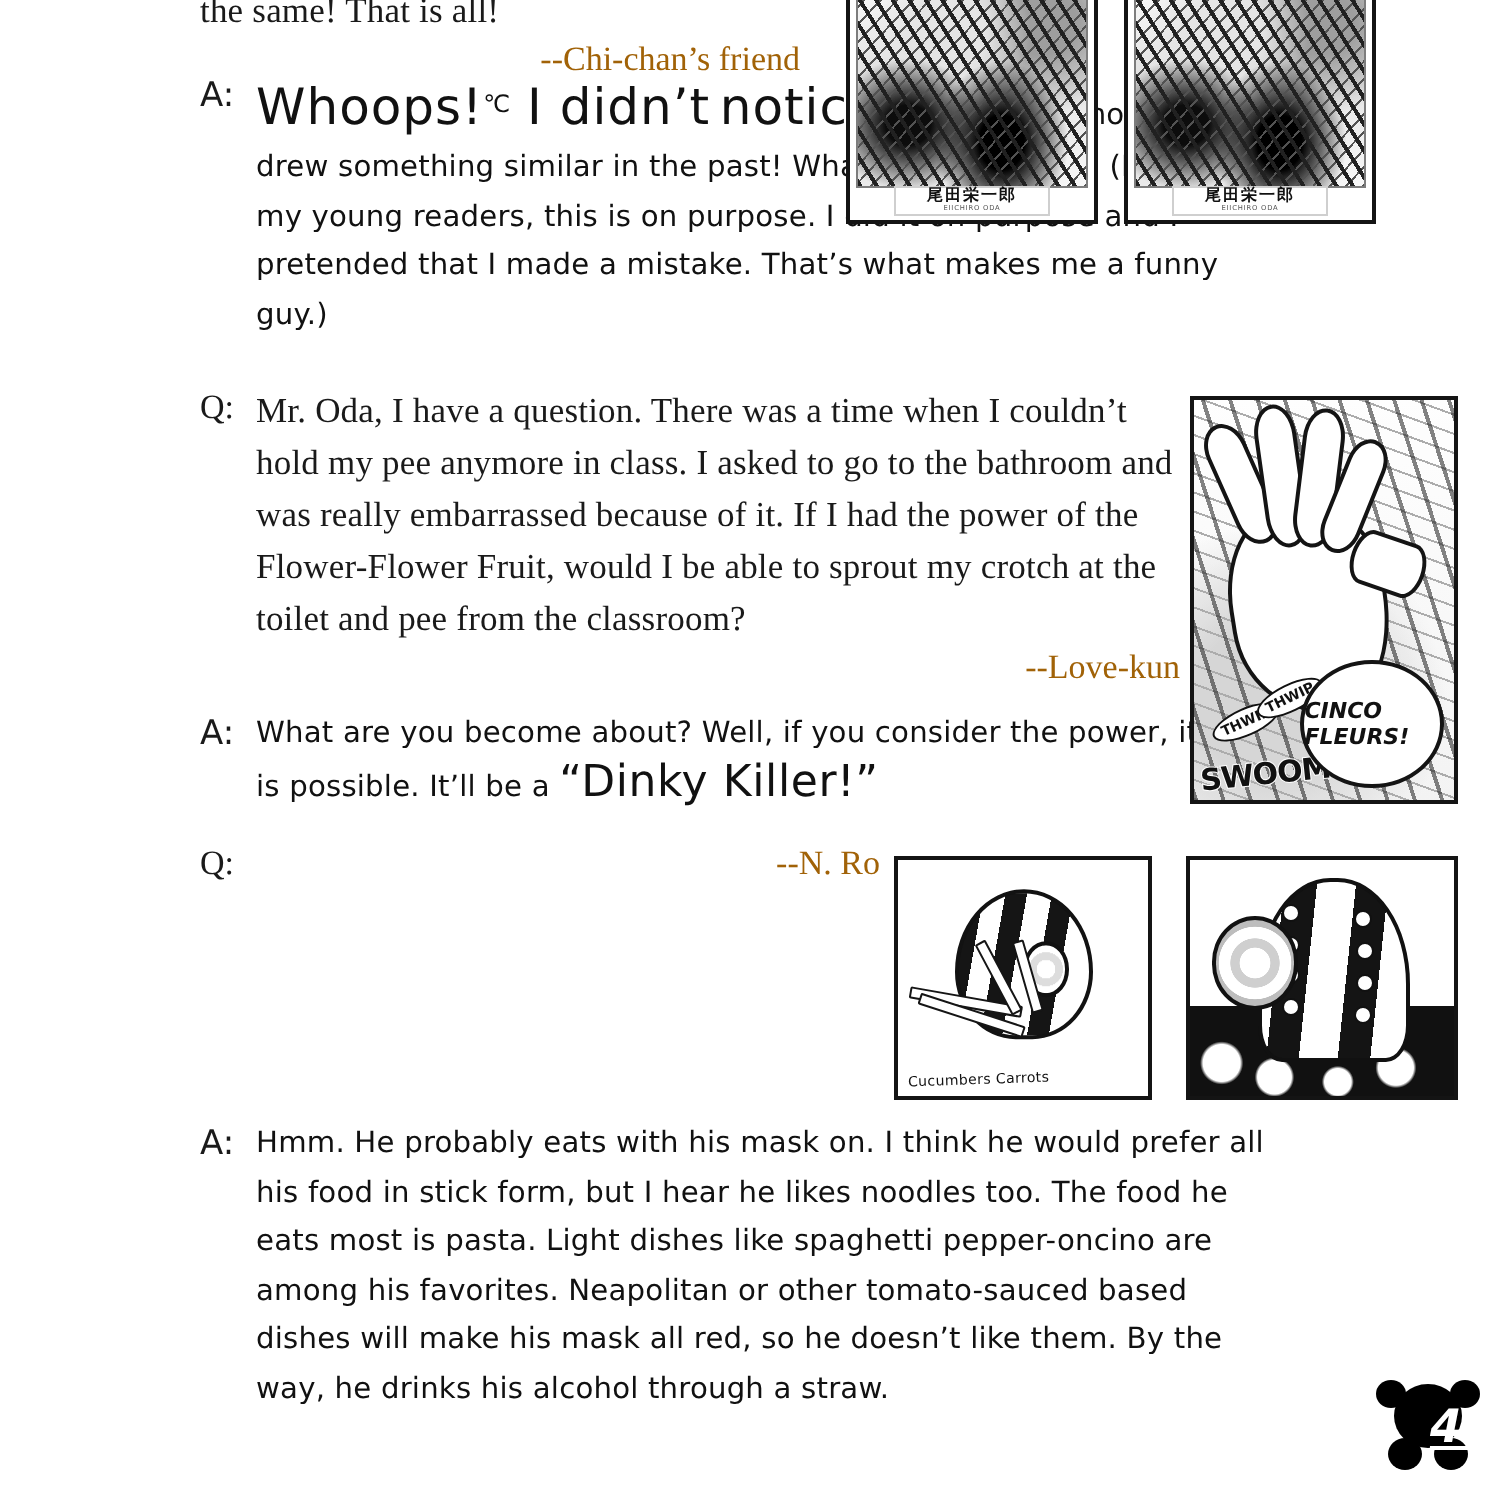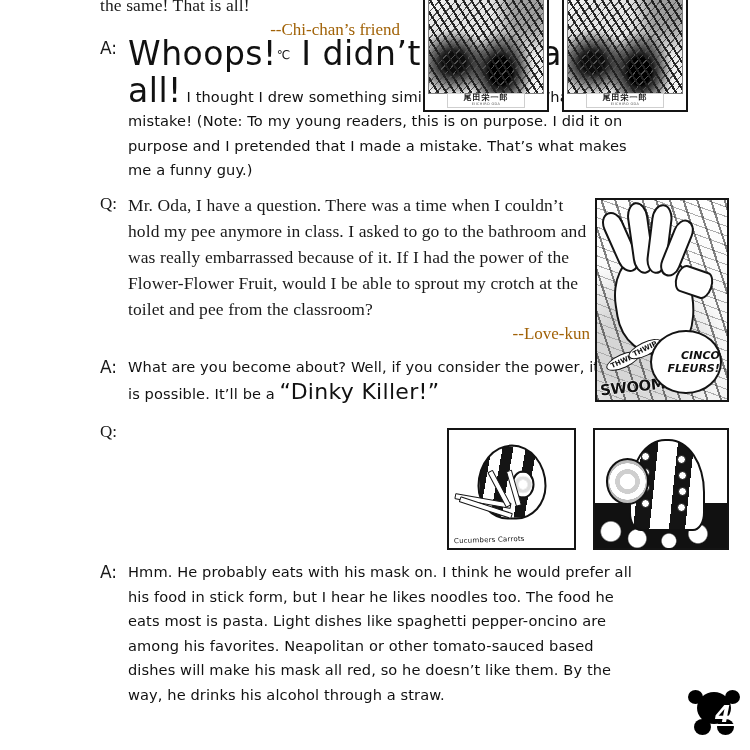--- a/index.html
+++ b/index.html
@@ -29,21 +29,21 @@
     font-size:17.5px;line-height:26px;
     color:#1a1a1a;letter-spacing:.1px;
   }
   
   .a-text{
     font-family:"DejaVu Sans", sans-serif;
     font-size:14.6px;line-height:24.5px;
     color:#111111;letter-spacing:.1px;
   }
   .a-text .big{
-    font-size:33px;line-height:36px;letter-spacing:.5px;
+    font-size:25px;line-height:36px;letter-spacing:.5px;
   }
   .a-text .big2{
     font-size:22px;letter-spacing:.3px;
   }
   .sup{font-size:12px;vertical-align:super;letter-spacing:0;}
   .attrib{
     font-family:"Liberation Serif", serif;
     font-size:17px;line-height:24px;text-align:right;color:#a16207;
   }
   .arrow{font-family:"DejaVu Sans", sans-serif;font-size:15px;}
@@ -113,21 +113,21 @@
     border-radius:50%/22%;
   }
   .f1{left:10%;top:5%;width:13%;height:30%;transform:rotate(-24deg);}
   .f2{left:25%;top:1%;width:13%;height:34%;transform:rotate(-8deg);}
   .f3{left:40%;top:2%;width:13%;height:33%;transform:rotate(7deg);}
   .f4{left:54%;top:9%;width:12%;height:28%;transform:rotate(22deg);}
   .thumb{left:60%;top:34%;width:26%;height:12%;border-radius:22%/50%;transform:rotate(19deg);}
   .bubble{
     position:absolute;background:#fff;border:2.2px solid #141414;
     border-radius:50%;
-    display:flex;align-items:center;justify-content:center;text-align:right;
+    display:flex;align-items:center;justify-content:center;text-align:left;
     font-family:"DejaVu Sans", sans-serif;font-weight:bold;color:#111;
   }
   .b-cinco{right:4%;bottom:3%;width:52%;height:30%;font-size:11px;line-height:13px;font-style:italic;}
   .sfx{
     position:absolute;font-family:"DejaVu Sans", sans-serif;font-weight:bold;
     color:#111;
   }
   .sfx-swoom{left:2%;bottom:2%;font-size:15px;letter-spacing:-.5px;
     -webkit-text-stroke:1px #fff;paint-order:stroke fill;transform:rotate(-6deg);}
   .sfx-thwip1{left:6%;bottom:16%;font-size:7px;transform:rotate(-24deg);
@@ -229,20 +229,21 @@
     <div class="body">
       <div class="a-text">
         <span>What are you become about? Well, if you consider the power, it is possible. It’ll be a </span><span class="big2">“Dinky Killer!”</span>
       </div>
     </div>
   </div>
 
   <div class="qa" style="left:100px;top:420px;width:340px;">
     <div class="marker">Q:</div>
     <div class="body">
+      <div class="attrib">--N. Ro</div>
     </div>
   </div>
 
   <div class="qa" style="left:100px;top:560px;width:545px;">
     <div class="marker hand">A:</div>
     <div class="body">
       <div class="a-text">Hmm. He probably eats with his mask on. I think he would prefer all his food in stick form, but I hear he likes noodles too. The food he eats most is pasta. Light dishes like spaghetti pepper-oncino are among his favorites. Neapolitan or other tomato-sauced based dishes will make his mask all red, so he doesn’t like them. By the way, he drinks his alcohol through a straw.</div>
     </div>
   </div>
 

